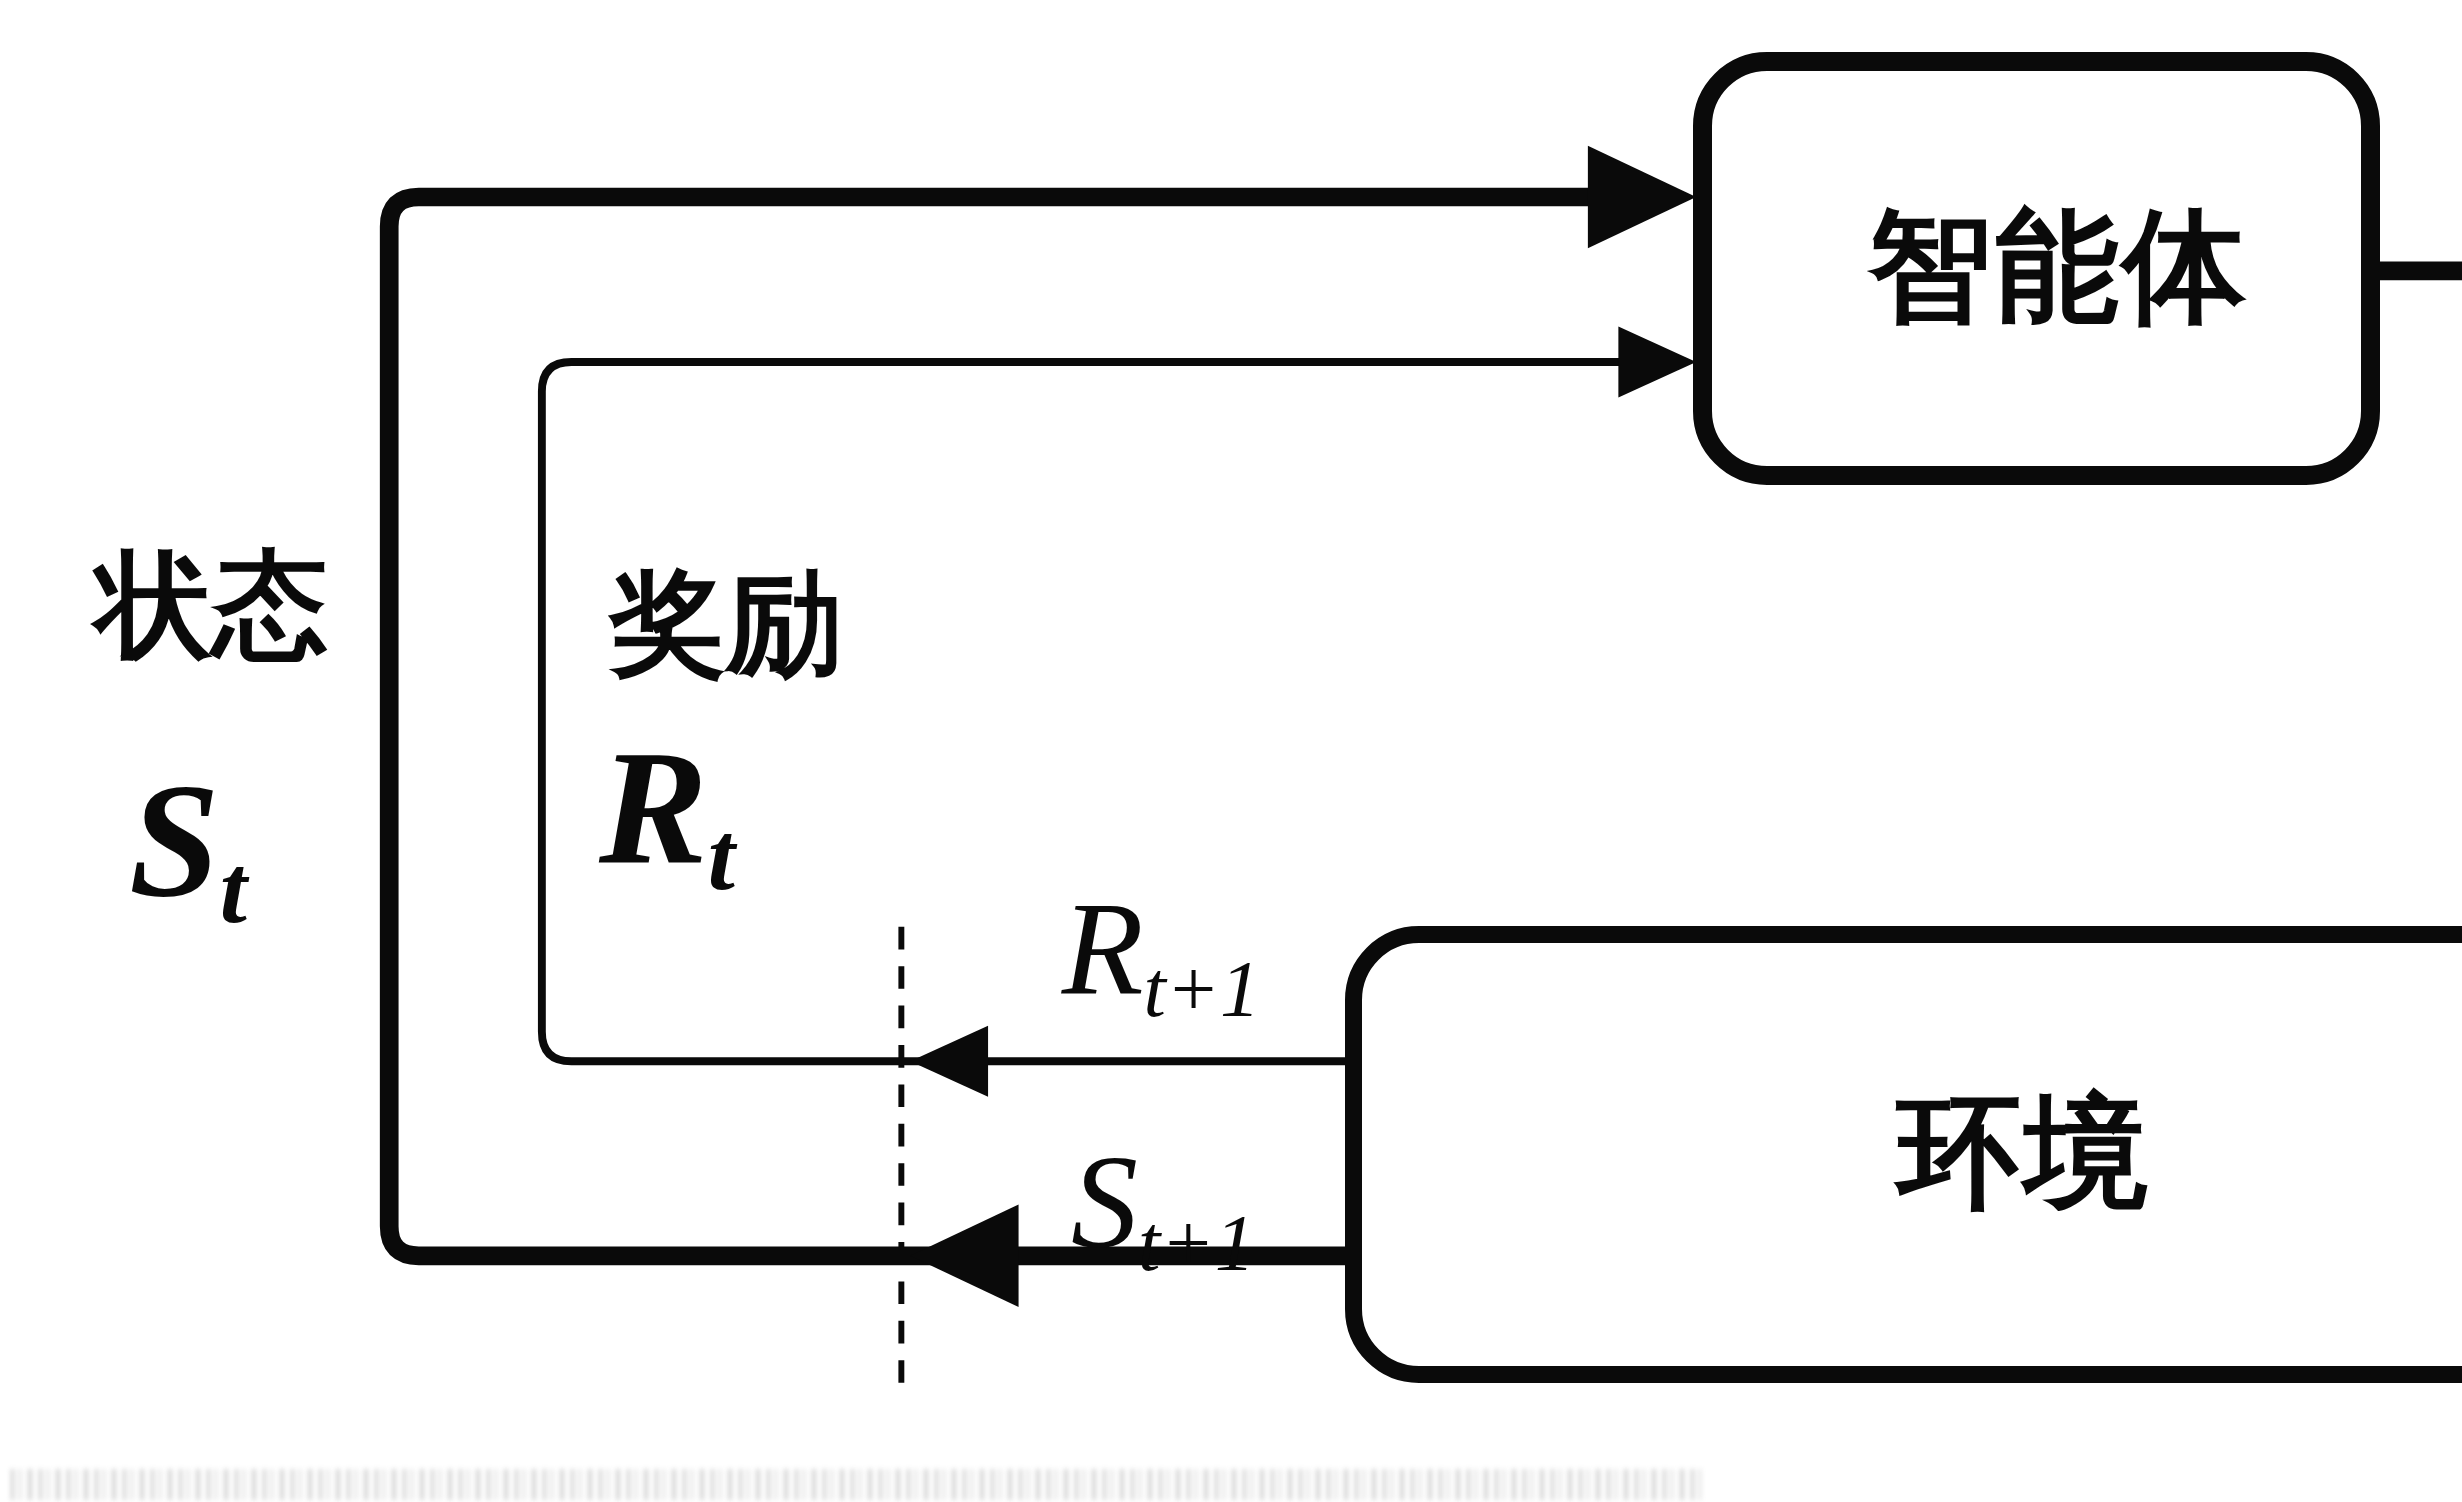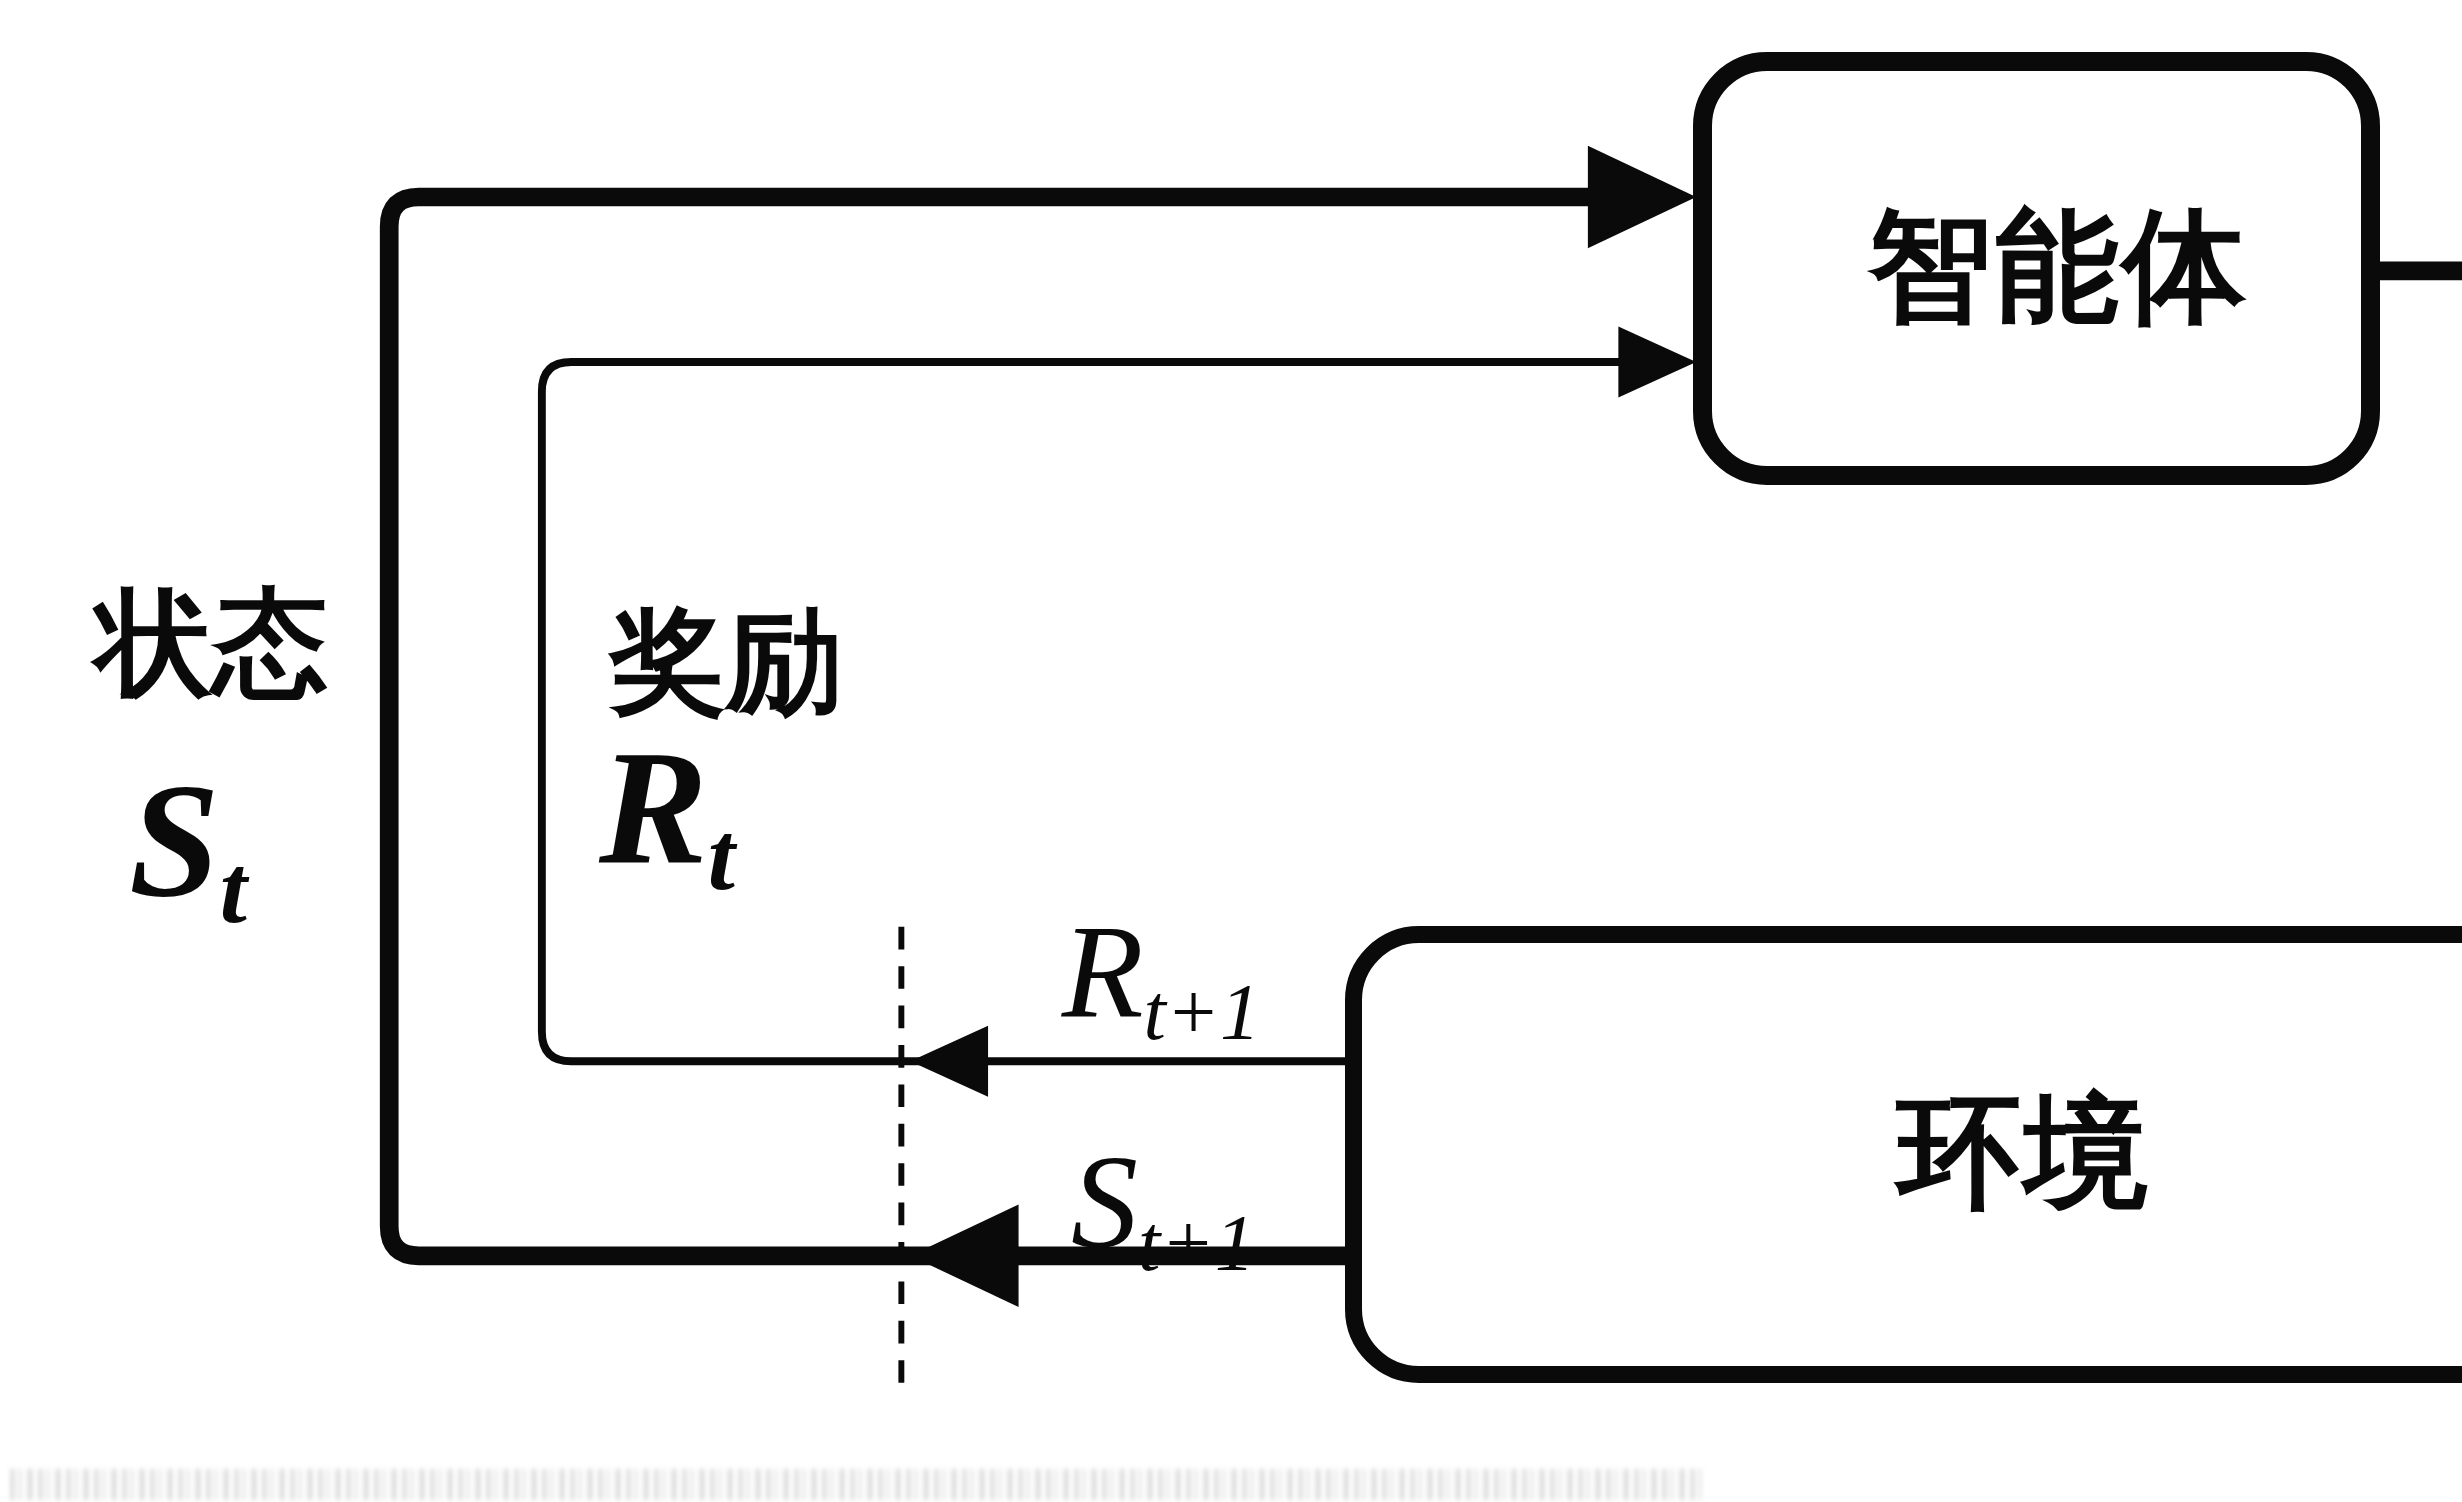--- a/index.html
+++ b/index.html
@@ -37,21 +37,20 @@
     white-space: nowrap;
   }
   .cn-label {
     position: absolute;
     transform: translate(-50%, -50%);
     font-size: 116px;
     font-weight: 700;
     color: #0a0a0a;
     white-space: nowrap;
     line-height: 1;
-    margin-top: 38px;
   }
   .math-label {
     position: absolute;
     transform: translate(-50%, -50%);
     font-style: italic;
     color: #0a0a0a;
     white-space: nowrap;
     line-height: 1;
   }
   .math-big   { font-size: 163px; font-weight: 700; }
@@ -109,19 +108,19 @@
   <div class="node-box env">
     <span class="box-label">环境</span>
   </div>
 
   <div class="cn-label" style="left:212px; top:606px;">状态</div>
   <div class="math-label math-big" style="left:188px; top:840px;"><span>S</span><sub>t</sub></div>
 
   <div class="cn-label" style="left:726px; top:624px;text-align:right;">奖励</div>
   <div class="math-label math-big" style="left:667px; top:807px;"><span>R</span><sub>t</sub></div>
 
-  <div class="math-label math-small" style="left:1161px; top:971px;text-align:center;"><span>R</span><sub>t+1</sub></div>
+  <div class="math-label math-small" style="left:1161px; top:948px;text-align:center;"><span>R</span><sub>t+1</sub></div>
   <div class="math-label math-small" style="left:1163px; top:1202px;"><span>S</span><sub>t+1</sub></div>
 
   <div class="clipped-caption"></div>
 
 </div>
 
 
 </body></html>

